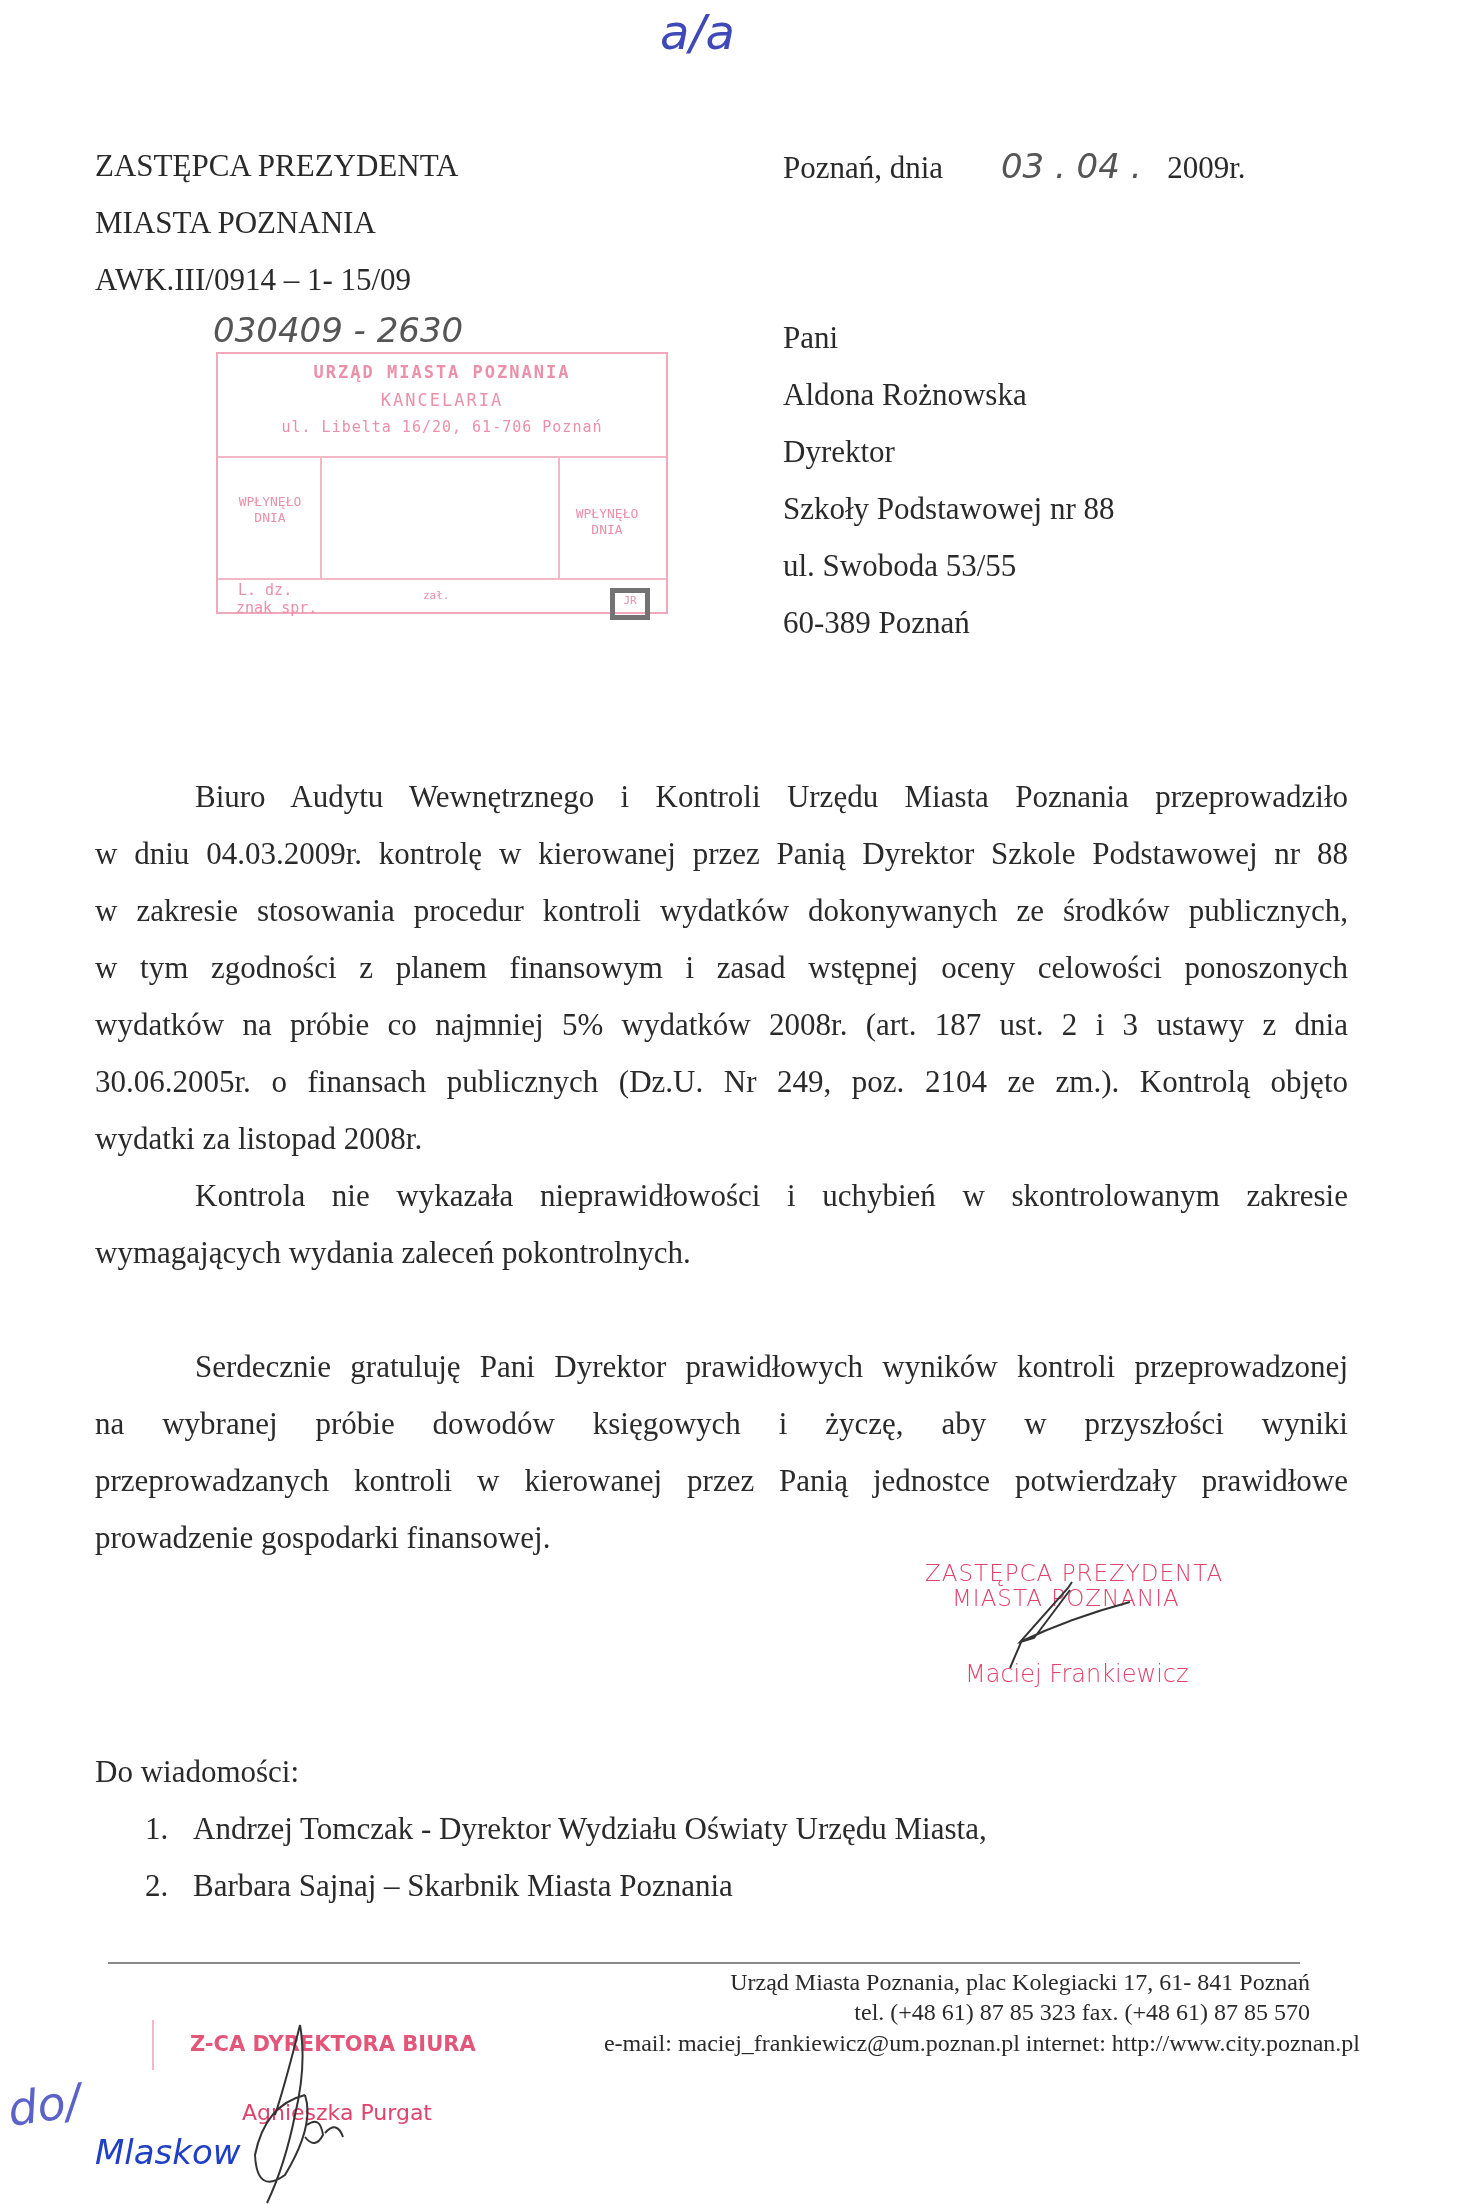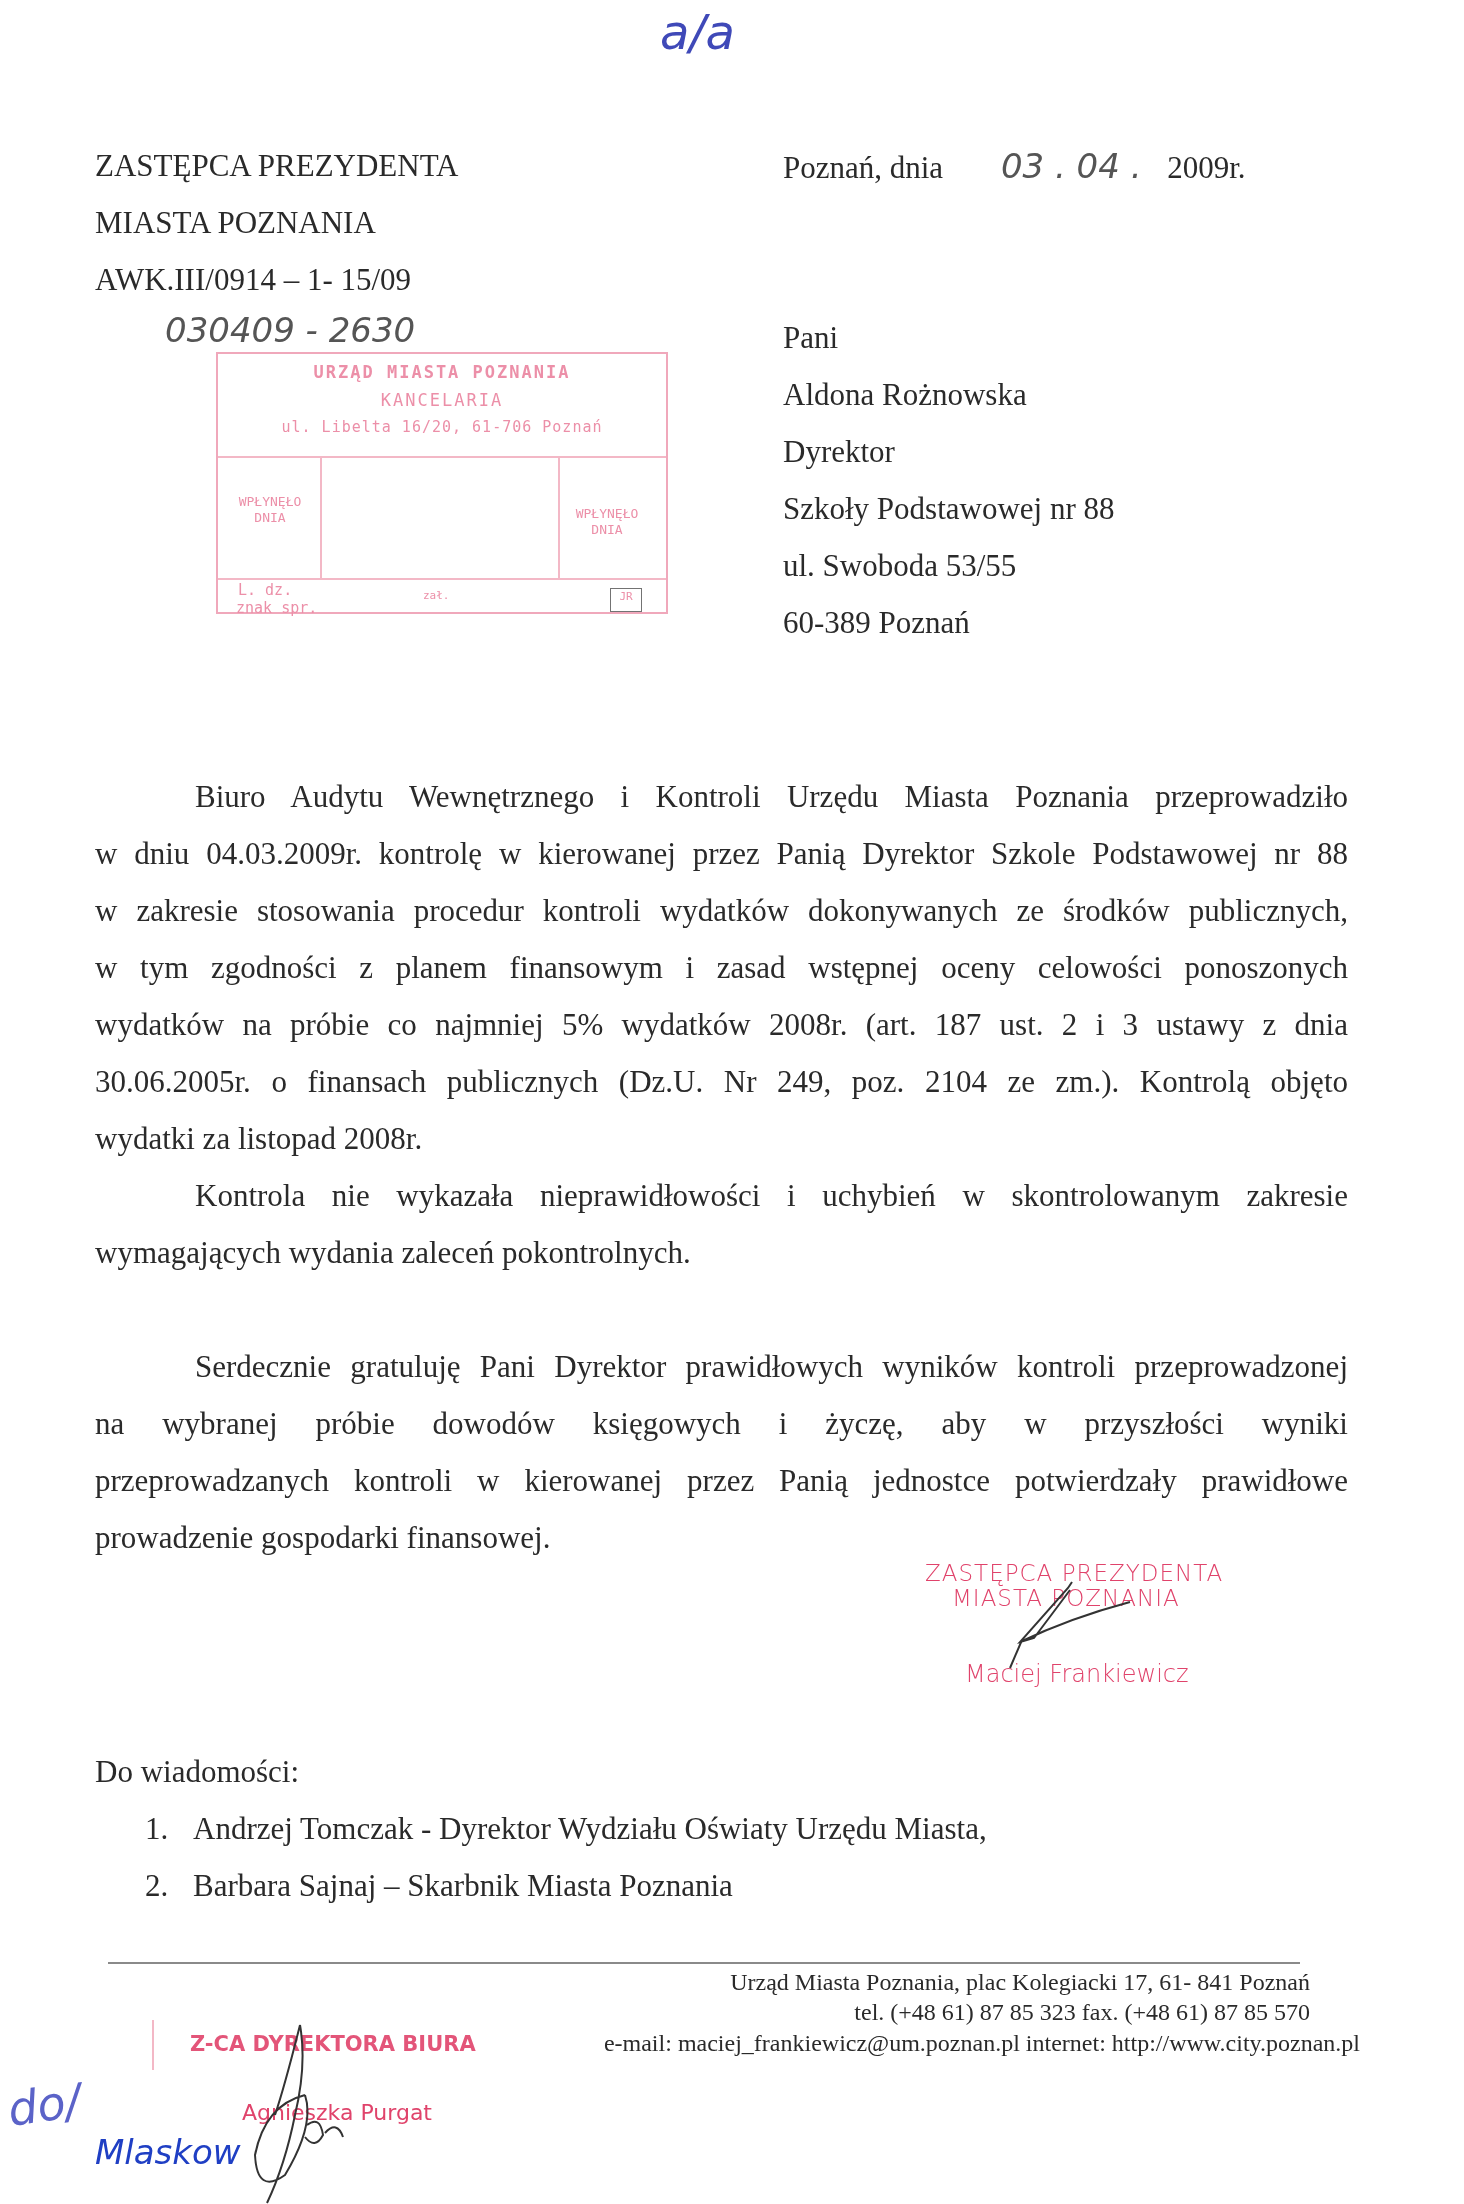--- a/index.html
+++ b/index.html
@@ -1,21 +1,21 @@
 <!DOCTYPE html>
 <html><head>
 <meta charset="utf-8">
 <style>
   html, body { margin:0; padding:0; background:#ffffff; }
   body { width:1464px; height:2204px; position:relative; overflow:hidden;
          font-family:"Liberation Serif", "DejaVu Serif", serif; color:#2a2a2a; }
   .abs { position:absolute; white-space:nowrap; }
   .t { font-size:31px; line-height:38px; }
   .hand { font-family:"DejaVu Sans", sans-serif; color:#3f49b8; font-style:italic; }
-  .handgray { font-family:"DejaVu Sans", sans-serif; color:#555; font-weight:300; }
+  .handgray { font-family:"DejaVu Sans", sans-serif; color:#555; font-weight:300;margin-left:48px; }
   .red { color:#e0436b; font-family:"DejaVu Sans", sans-serif; }
   .body-line { position:absolute; left:95px; width:1253px; font-size:31px; line-height:38px; white-space:nowrap; }
   .just { text-align:justify; text-align-last:justify; }
   .stamp { position:absolute; left:216px; top:352px; width:452px; height:262px; border:2px solid #f0a8bb; box-sizing:border-box; color:#ec8fa8; font-family:"DejaVu Sans Mono", monospace; }
   .stamp .row { position:absolute; left:0; right:0; text-align:center; font-size:17px; letter-spacing:2px; }
   .stamp .hline { position:absolute; left:0; right:0; border-top:2px solid #f3b8c6; }
   .stamp .vline { position:absolute; top:104px; height:120px; border-left:2px solid #f3b8c6; }
   .stamp .small { position:absolute; font-size:13px; text-align:center; line-height:16px; }
   .stamp .date { position:absolute; left:120px; width:200px; top:132px; font-size:40px; text-align:center; font-family:"DejaVu Sans", sans-serif; letter-spacing:4px; color:#e98ba4; }
   .footer-line { position:absolute; left:165px; width:1145px; text-align:right; font-size:24px; line-height:28px; }
@@ -45,21 +45,21 @@
     <div>DNIA</div>
   </div>
   <div class="small" style="left:344px; width:90px; top:152px;">
     <div>WPŁYNĘŁO</div>
     <div>DNIA</div>
   </div>
   <div class="hline" style="top:224px;"></div>
   <div class="small" style="left:20px; top:228px; font-size:15px;">L. dz.</div>
   <div class="small" style="left:205px; top:234px; font-size:11px;">zał.</div>
   <div class="small" style="left:18px; top:246px; font-size:15px;">znak spr.</div>
-  <div class="small" style="left:392px; top:234px; width:30px; height:22px; border:1px solid #737373; font-size:11px;">JR</div>
+  <div class="small" style="left:392px; top:234px; width:30px; height:22px; border:5px solid #737373; font-size:11px;">JR</div>
 </div>
 
 <div class="abs t" style="left:783px; top:147px;">
   <span>Poznań, dnia</span>
   <span class="handgray" style="font-size:34px; font-style:italic; margin-left:50px; margin-right:18px;">03 . 04 .</span>
   <span>2009r.</span>
 </div>
 
 <div>
   <div class="abs t" style="left:783px; top:319px;">Pani</div>

